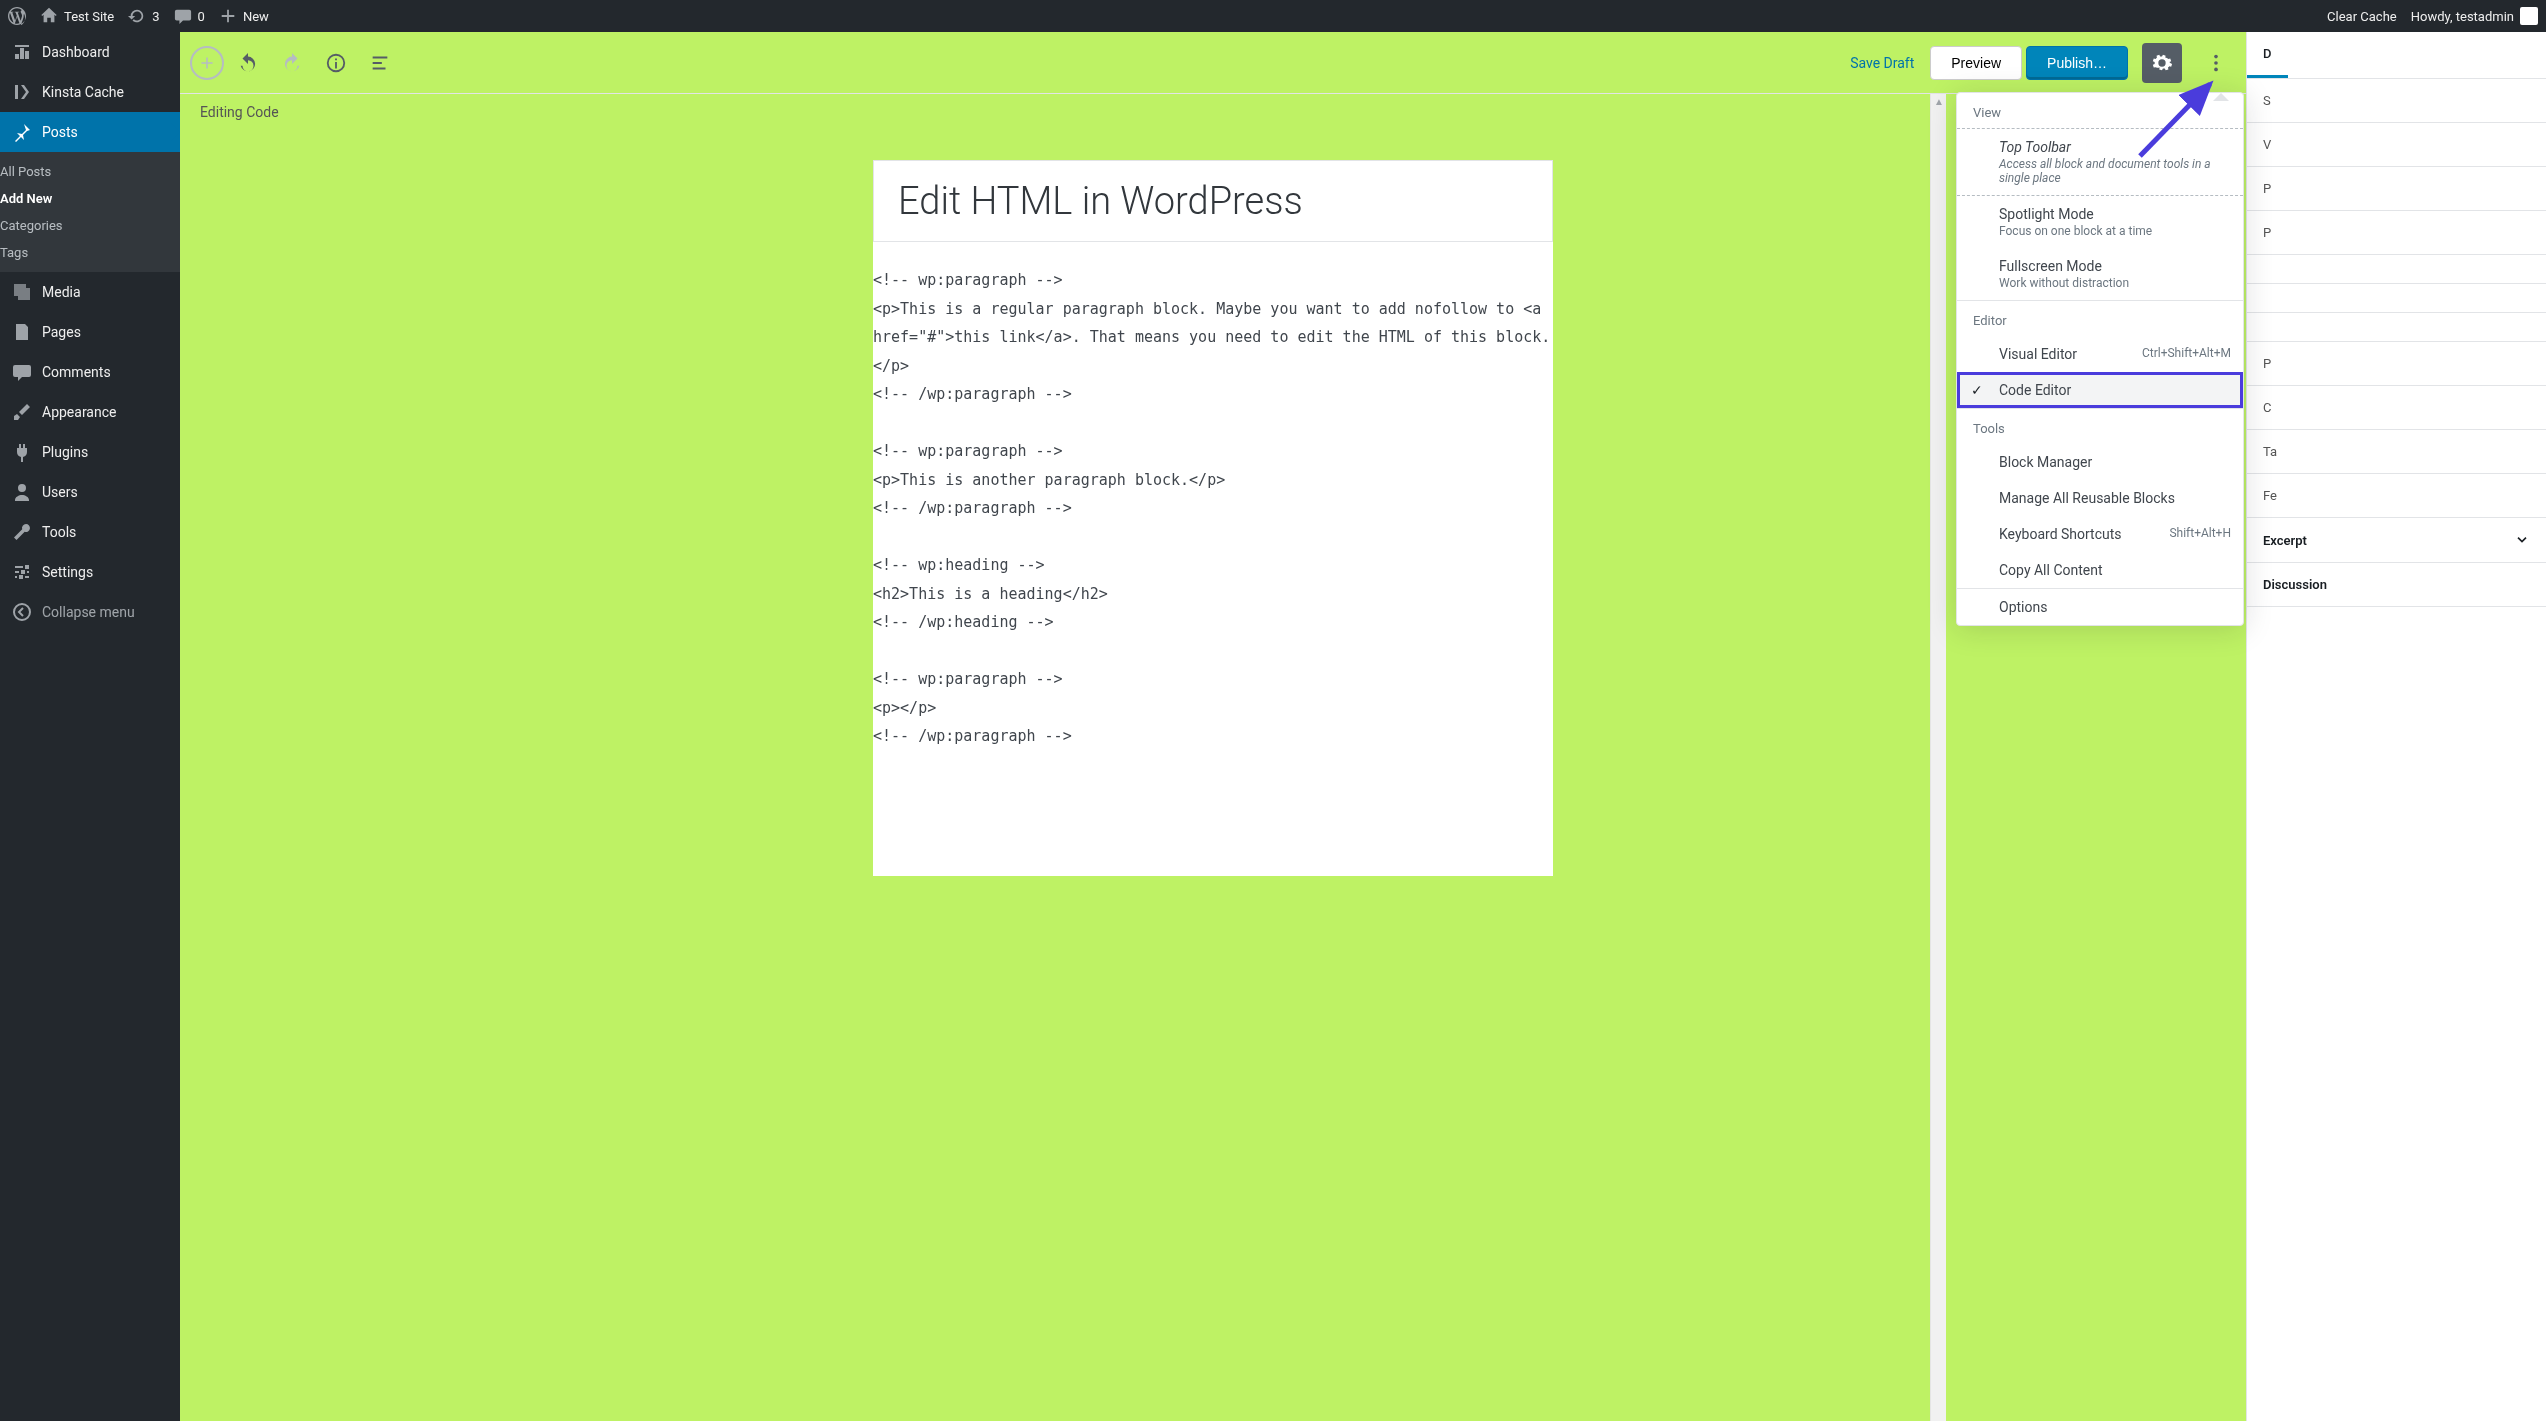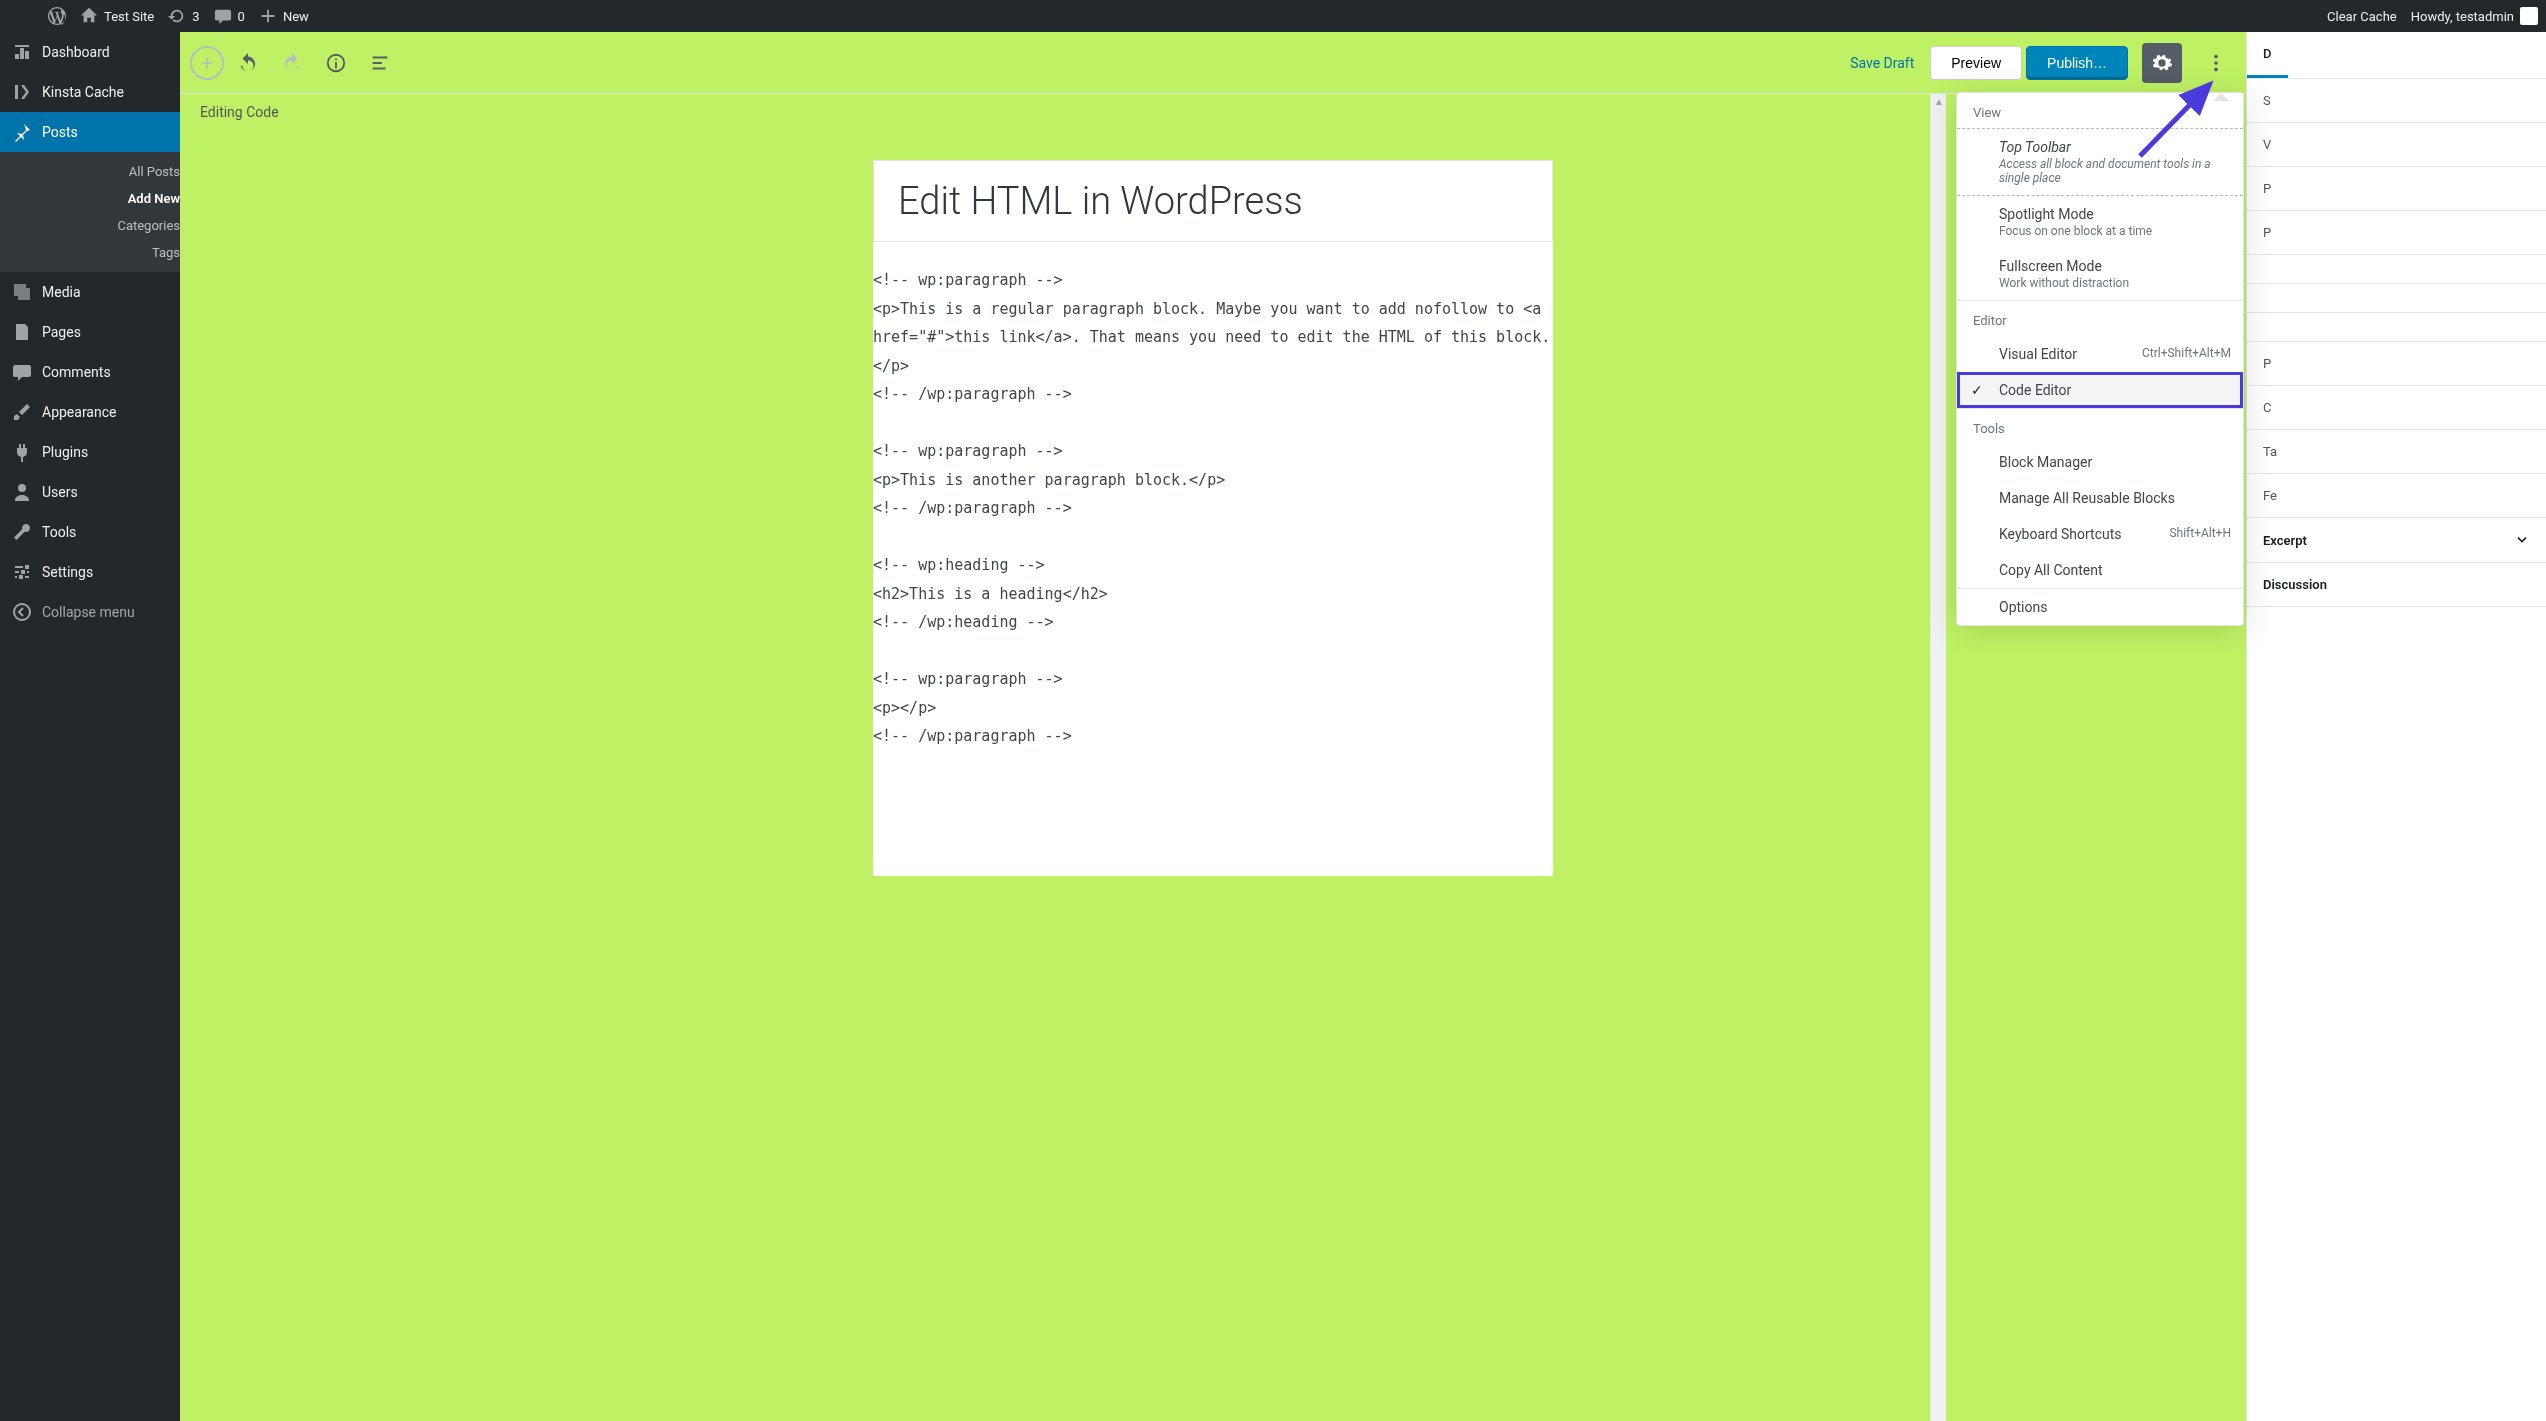--- a/index.html
+++ b/index.html
@@ -9,36 +9,35 @@
 .admin-bar {
   background: #23282d;
   color: #eee;
   height: 32px;
   display: flex;
   align-items: center;
   justify-content: space-between;
   padding: 0 8px;
   font-size: 13px;
 }
-.admin-bar-left, .admin-bar-right { display: flex; align-items: center; gap: 14px; margin-left: 40px; }
+.admin-bar-left, .admin-bar-right { display: flex; align-items: center; gap: 14px; }
 .admin-bar-item { display: inline-flex; align-items: center; gap: 6px; color: #eee; cursor: pointer; }
 .admin-bar-item svg { width: 18px; height: 18px; fill: #9ea3a8; }
 .avatar { width: 18px; height: 18px; background: #fff; border-radius: 2px; display: inline-block; }
 
 
 .wrap { display: flex; height: calc(100vh - 32px); }
 .sidebar {
   width: 180px;
   background: #23282d;
   color: #eee;
   display: flex;
   flex-direction: column;
   font-size: 14px;
   flex-shrink: 0;
-  text-align: right;
 }
 .sidebar-item {
   display: flex;
   align-items: center;
   gap: 10px;
   padding: 10px 12px;
   color: #eee;
   cursor: pointer;
 }
 .sidebar-item.current {

